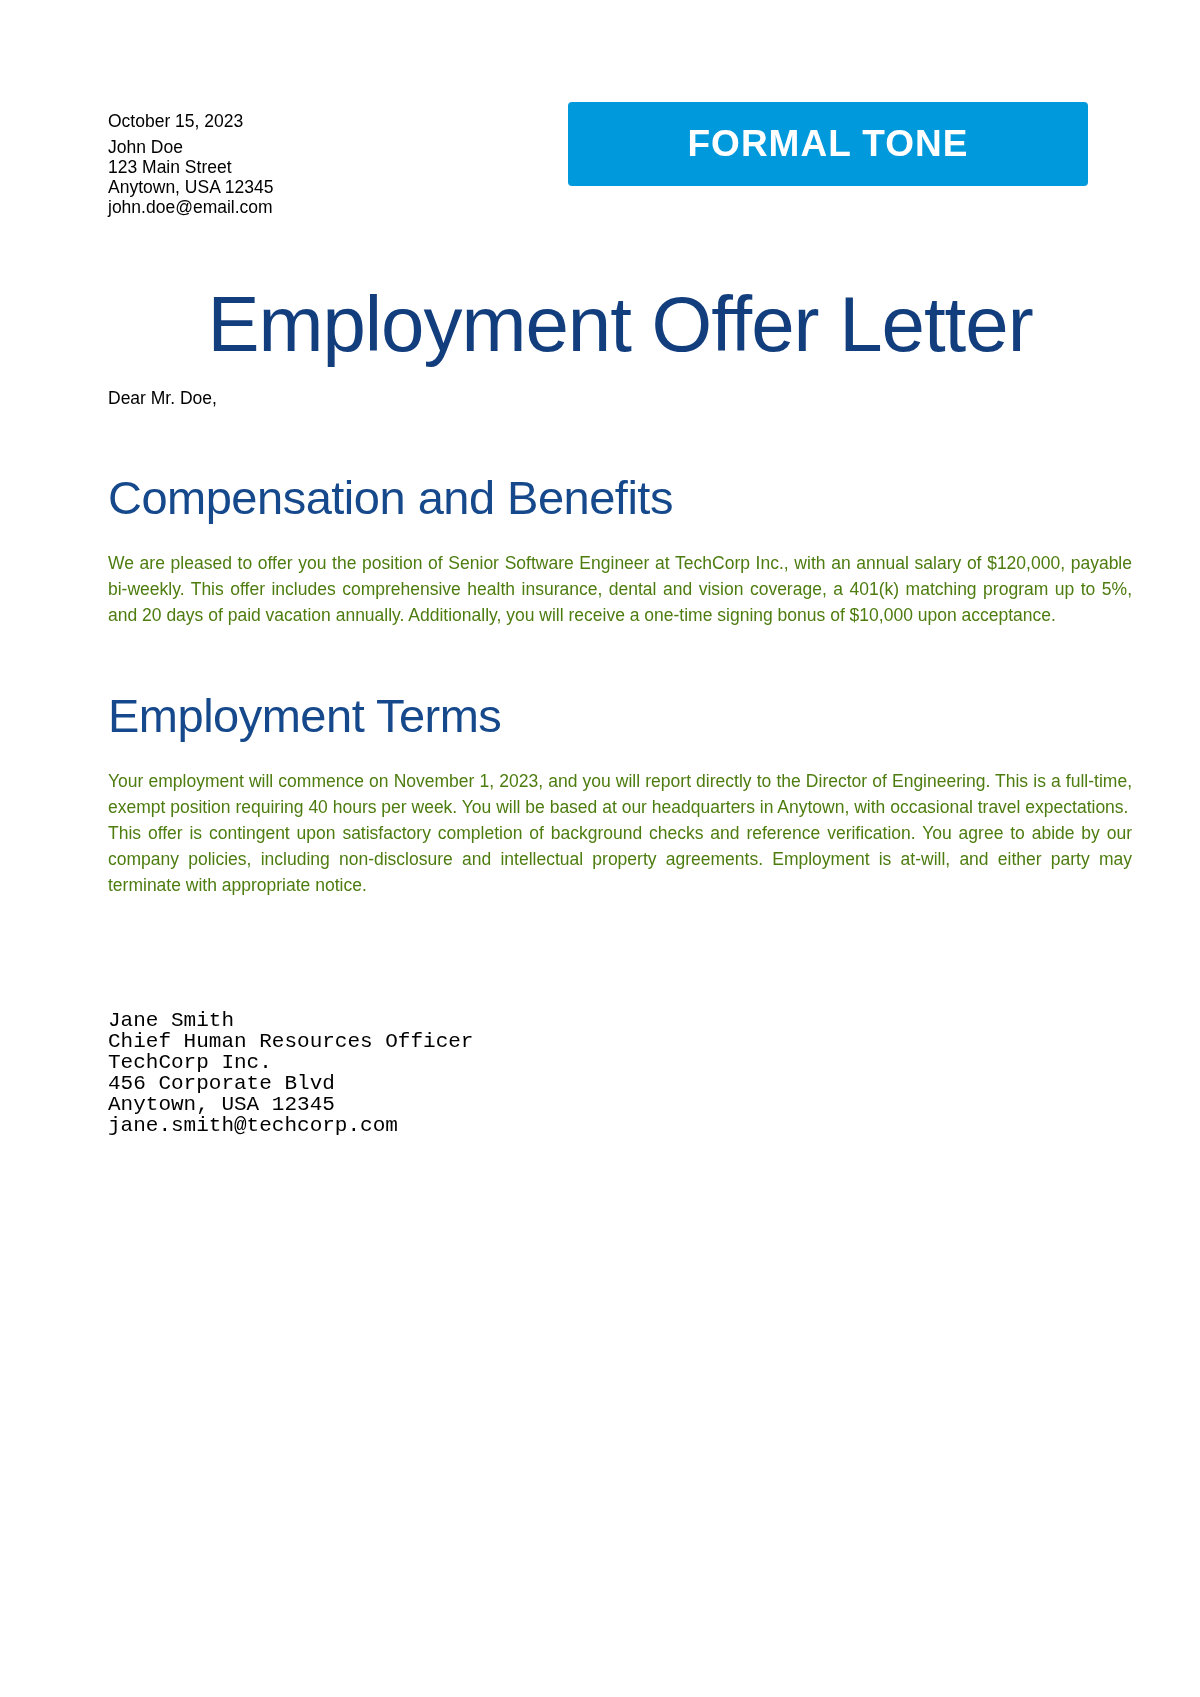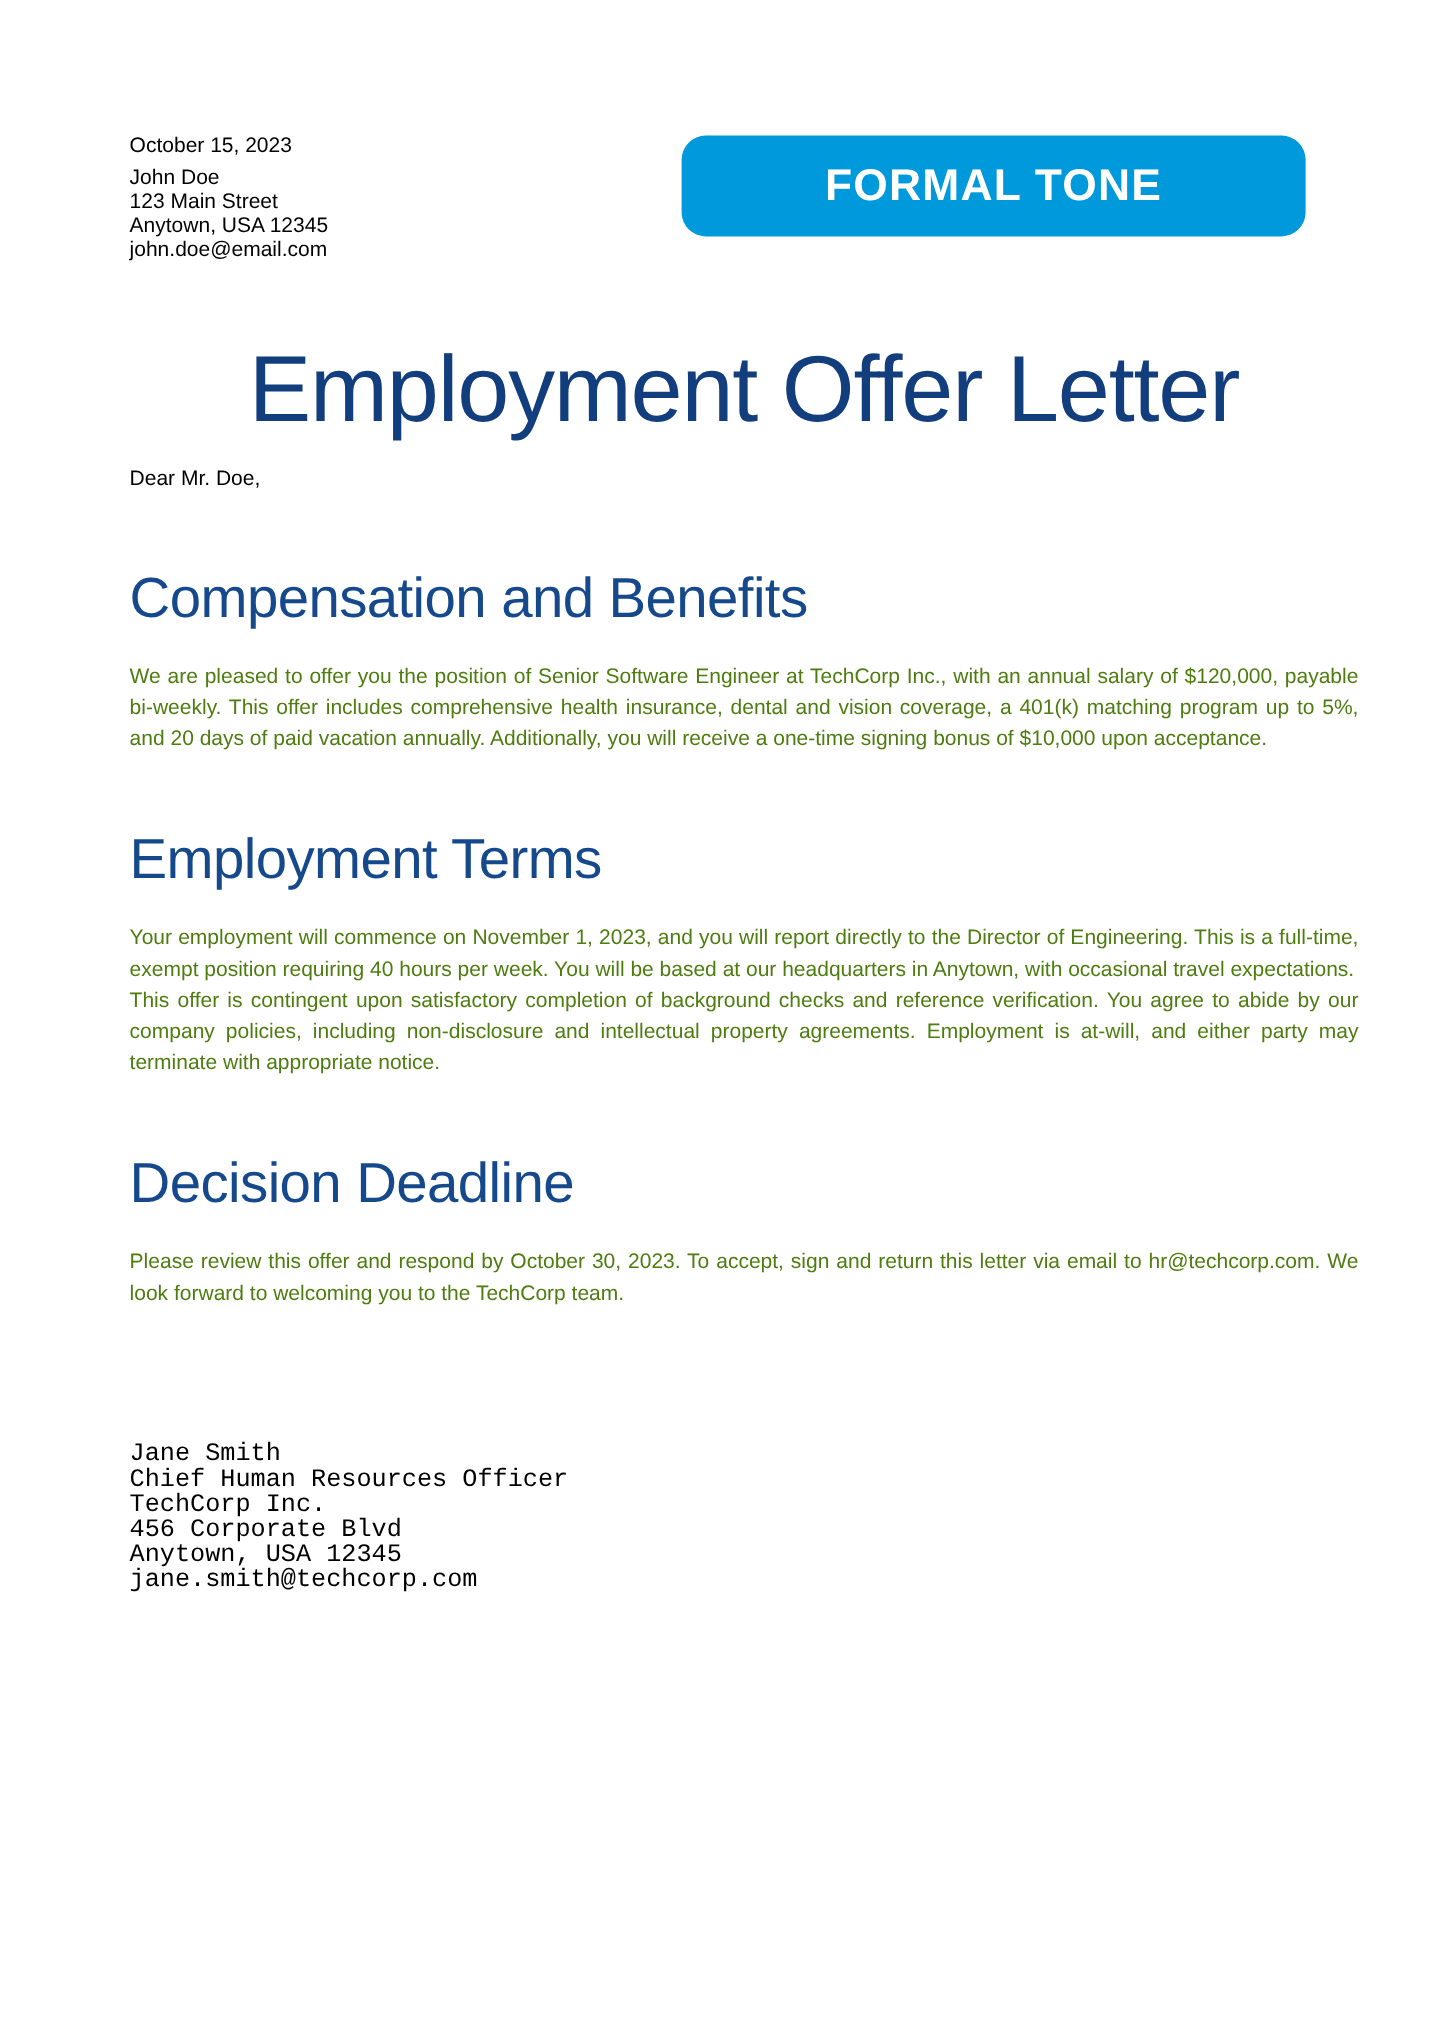--- a/index.html
+++ b/index.html
@@ -20,26 +20,26 @@
     line-height: 22px;
     margin-bottom: 5px;
   }
   .sender-line {
     font-size: 17.5px;
     line-height: 20px;
   }
   
   .tone-badge {
     position: absolute;
-    top: 113px;
+    top: 102px;
     right: 112px;
     width: 520px;
     height: 84px;
     background: var(--badge_bg, #0099db);
-    border-radius: 20px;
+    border-radius: 4px;
     display: flex;
     align-items: center;
     justify-content: center;
   }
   .tone-badge-label {
     color: var(--badge_text, #ffffff);
     font-size: 37px;
     font-weight: bold;
     letter-spacing: 1px;
     white-space: nowrap;
@@ -119,24 +119,20 @@
 
   <section>
     <h2 class="section-heading">Employment Terms</h2>
     <p class="section-body">Your employment will commence on November 1, 2023, and you will report directly to the Director of Engineering. This is a full-time, exempt position requiring 40 hours per week. You will be based at our headquarters in Anytown, with occasional travel expectations.</p>
   </section>
 
   <section>
     <p class="section-body">This offer is contingent upon satisfactory completion of background checks and reference verification. You agree to abide by our company policies, including non-disclosure and intellectual property agreements. Employment is at-will, and either party may terminate with appropriate notice.</p>
   </section>
 
-  <section>
-    <h2 class="section-heading">Decision Deadline</h2>
-    <p class="section-body">Please review this offer and respond by October 30, 2023. To accept, sign and return this letter via email to hr@techcorp.com. We look forward to welcoming you to the TechCorp team.</p>
-  </section>
 
 
   <div class="signature-block">
     <div class="sig-line">Jane Smith</div>
     <div class="sig-line">Chief Human Resources Officer</div>
     <div class="sig-line">TechCorp Inc.</div>
     <div class="sig-line">456 Corporate Blvd</div>
     <div class="sig-line">Anytown, USA 12345</div>
     <div class="sig-line">jane.smith@techcorp.com</div>
   </div>

